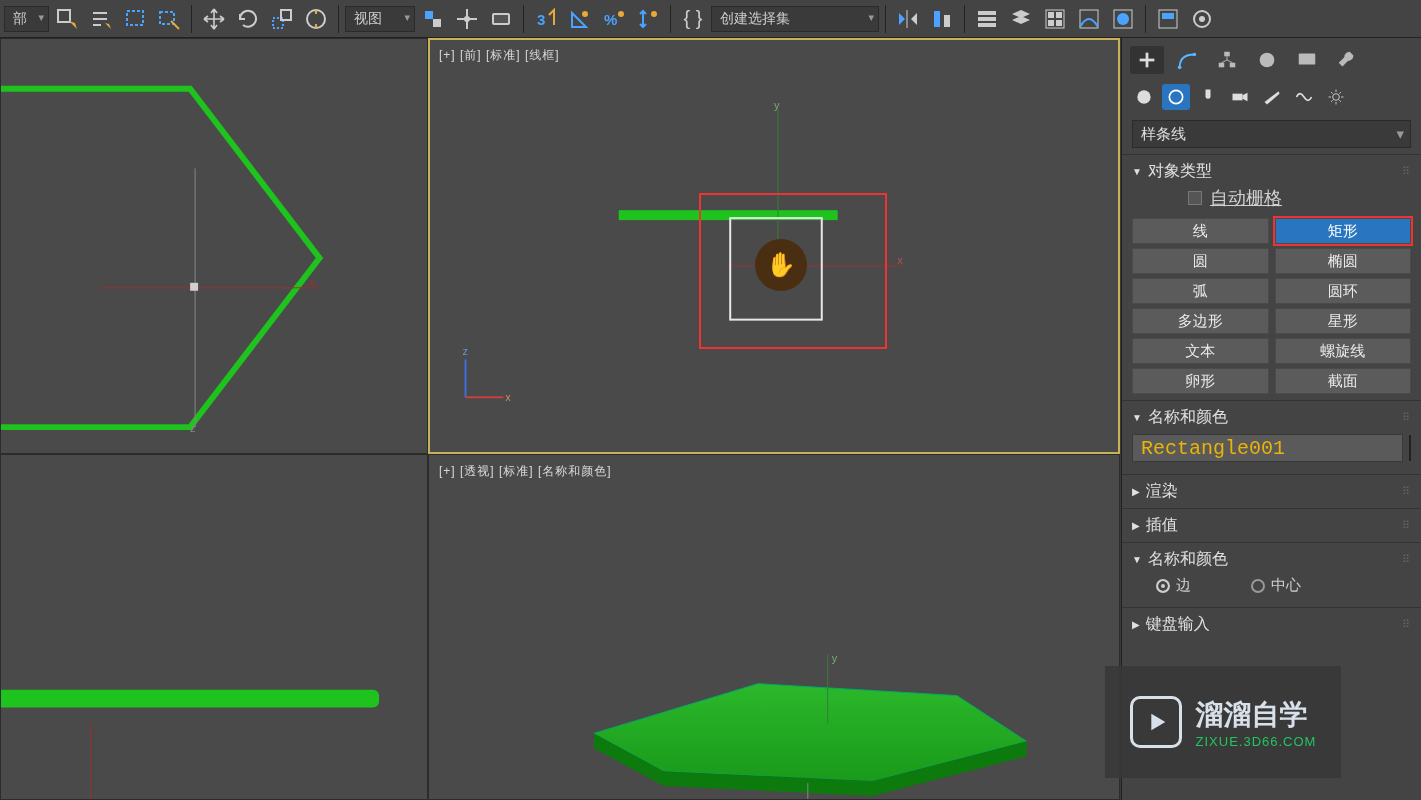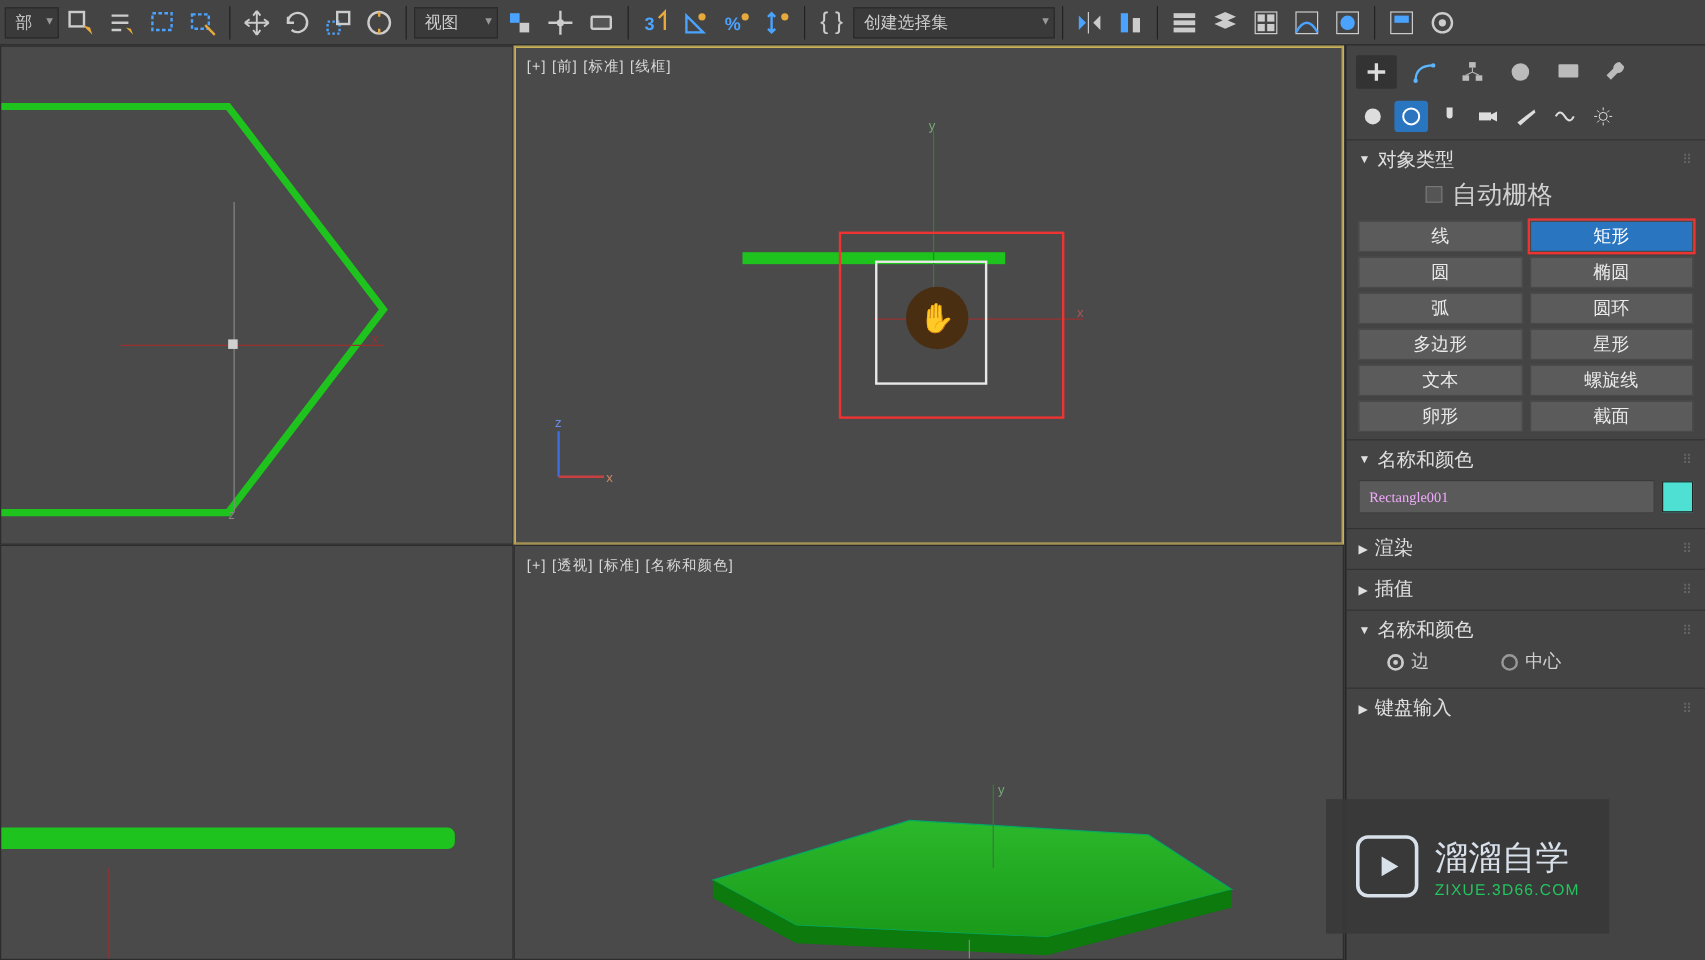--- a/index.html
+++ b/index.html
@@ -101,58 +101,58 @@
   padding:6px 10px;
 }
 .rollup-head {
   display:flex; align-items:center; gap:6px; color:#e0e0e0; font-size:16px; font-weight:500;
 }
 .rollup-head .tri{ font-size:10px;}
 .roll-grip{
   margin-left:auto; color:#666; font-size:11px; letter-spacing:1px;
 }
 
-.check-row{display:flex;align-items:center;gap:8px;padding:4px 0 4px 56px;font-size:21px;}
+.check-row{display:flex;align-items:center;gap:8px;padding:4px 0 4px 56px;font-size:18px;text-decoration:underline;}
 .chk{width:14px;height:14px;background:#555;border:1px solid #777;display:inline-flex;align-items:center;justify-content:center;font-size:11px;}
 .chk.on::after{content:"✓";color:#ddd;}
 
 .btn-grid{ display:grid; grid-template-columns:1fr 1fr; gap:4px 6px; padding:4px 0 0;}
 .shp-btn{
   height:26px; background:#5b5b5b; color:#eaeaea; font-size:15px;
   display:flex;align-items:center;justify-content:center;border:1px solid #4a4a4a;
   cursor:pointer;
 }
 .shp-btn.sel{ background:#2a75c0; color:#fff;}
 .shp-btn.new{ background:#346494; color:#c3d5e6;}
 .hl-red{ box-shadow:0 0 0 2px #e33; z-index:2; position:relative;}
 
 .name-row{display:flex;gap:6px;align-items:center;padding:6px 0;}
 .name-input{
-  flex:1;height:28px;background:#5a5a5a;border:1px solid #3a3a3a;color:#f0abfc;
-  padding:0 8px;font-size:12px;font-family:Liberation Serif, serif;
+  flex:1;height:28px;background:#5a5a5a;border:1px solid #3a3a3a;color:#eab308;
+  padding:0 8px;font-size:20px;font-family:Liberation Mono, monospace;
 }
 .color-sw{width:26px;height:26px;background:#4ee0d2;border:1px solid #222;}
 
 .radio-row{display:flex;gap:60px;padding:6px 24px;font-size:15px;align-items:center;}
 .radio{width:14px;height:14px;border-radius:50%;border:2px solid #999;display:inline-block;margin-right:6px;vertical-align:middle;}
 .radio.on{background:#ccc;border-color:#ccc;box-shadow:inset 0 0 0 3px #444;}
 
 
 .watermark{
   position:absolute; right:80px; bottom:22px;
   width:236px;height:112px;background:rgba(56,56,56,.92);
   display:flex;align-items:center;justify-content:center;gap:14px;
   color:#d8e0ea;
 }
 .wm-logo{
   width:52px;height:52px;border:3px solid #d8e0ea;border-radius:10px;
   display:flex;align-items:center;justify-content:center;
 }
 .wm-txt{ display:flex;flex-direction:column;}
-.wm-big{font-size:28px;font-weight:400;}
+.wm-big{font-size:28px;font-weight:700;}
 .wm-sm{font-size:13px;letter-spacing:1px;color:#22c55e;}
 
 
 .hand-cursor{
   position:absolute;width:52px;height:52px;background:#4a2e12;border-radius:50%;
   display:flex;align-items:center;justify-content:center;
   box-shadow:0 0 0 6px rgba(0,0,0,0.0);
 }
 .hand-cursor span{color:#fff;font-size:24px;}
 
@@ -485,20 +485,21 @@
         </svg>
     </div>
     <div class="cat-ico">
       <svg width="20" height="20" viewBox="0 0 24 24">
           <circle cx="12" cy="12" r="4" fill="none" stroke="#ddd"></circle>
           <path d="M12 3v3M12 18v3M3 12h3M18 12h3M6 6l2 2M16 16l2 2M18 6l-2 2M8 16l-2 2" stroke="#ddd"></path>
         </svg>
     </div>
   </div>
 
+  <div class="subdrop">样条线</div>
 
   <div class="rollup">
     <div class="rollup-head">
       <span class="tri">▼</span>
         <span>对象类型</span>
       <span class="roll-grip">⠿</span>
     </div>
     <div class="check-row">
       <span class="chk"></span>
       <span>自动栅格</span>

